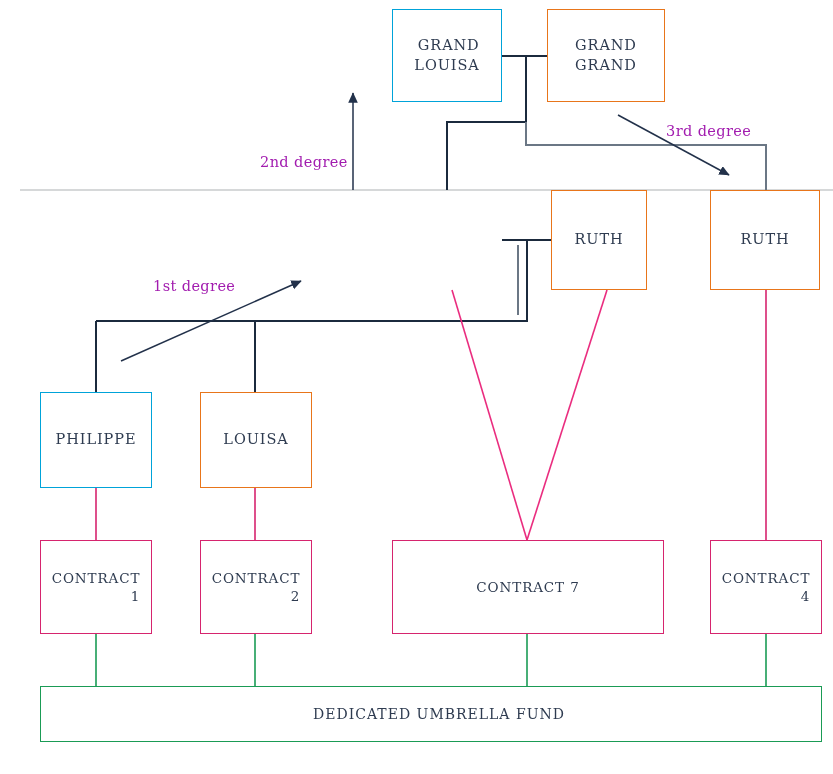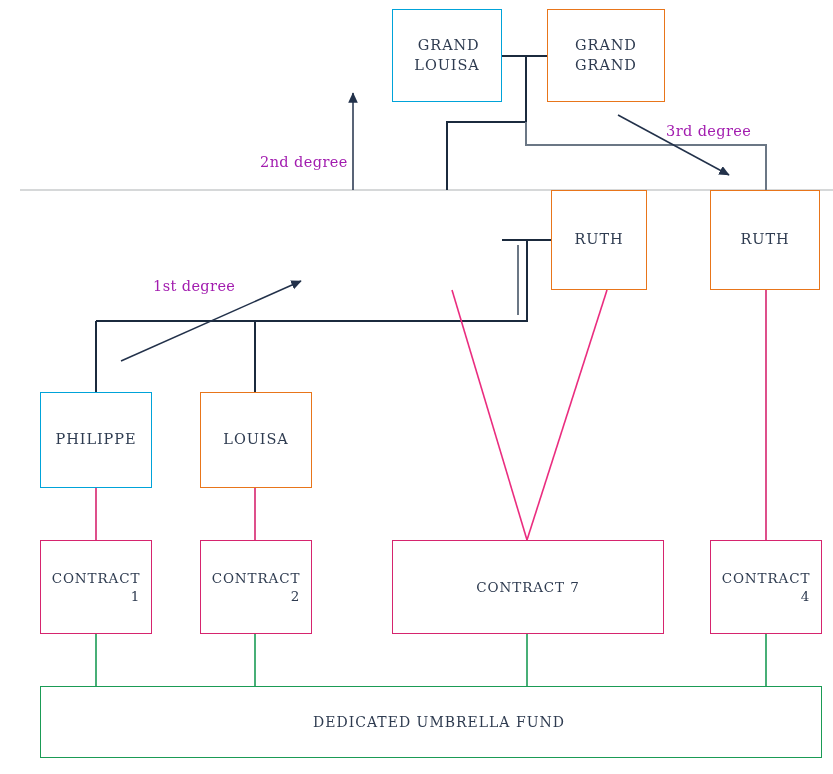--- a/index.html
+++ b/index.html
@@ -106,15 +106,15 @@
 
   <div class="node contract pink" style="left:392px;top:540px;width:272px;height:94px;">CONTRACT 7</div>
 
   <div class="node contract pink" style="left:710px;top:540px;width:112px;height:94px;">
     <span>
       <span>CONTRACT</span><br>
       <span>4</span>
     </span>
   </div>
 
-  <div class="node fund green" style="left:40px;top:686px;width:782px;height:72px;padding-left:16px;">DEDICATED UMBRELLA FUND</div>
+  <div class="node fund green" style="left:40px;top:686px;width:782px;height:56px;padding-left:16px;">DEDICATED UMBRELLA FUND</div>
 
 </div>
 
 </body></html>

